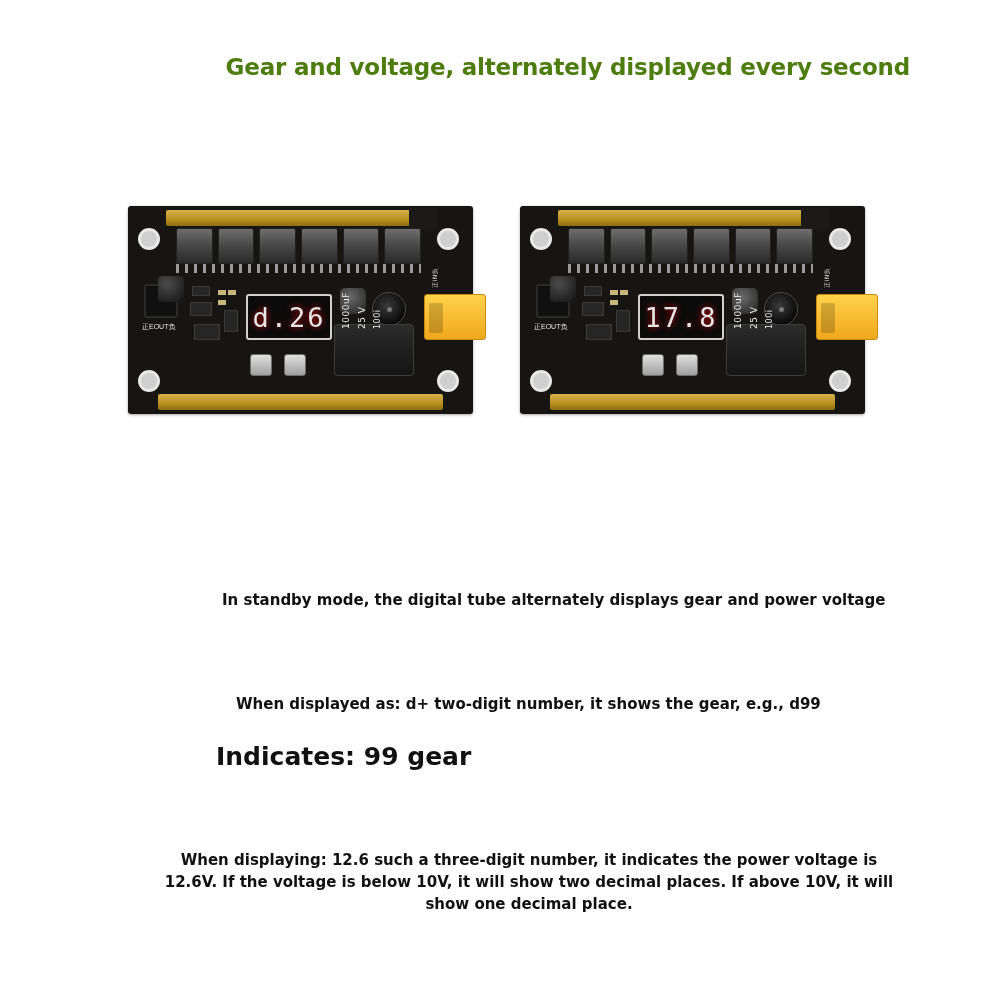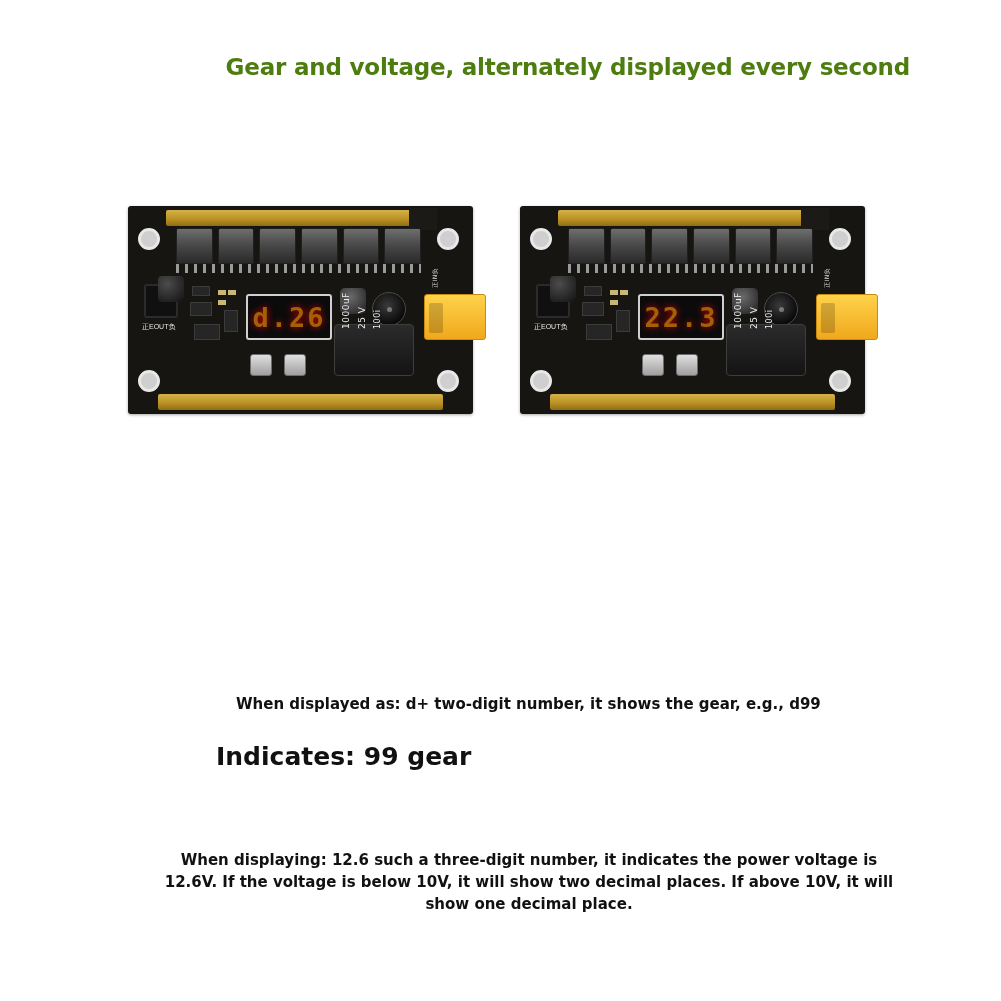--- a/index.html
+++ b/index.html
@@ -177,24 +177,24 @@
     width: 86px; height: 46px;
     background: #0b0b0b;
     border: 2px solid #d0d0d0;
     border-radius: 3px;
     box-sizing: border-box;
     display: flex;
     align-items: center;
     justify-content: center;
   }
   .seg-text {
-    color: #a16207;
+    color: #e5e5e5;
     font-family: "DejaVu Sans Mono", monospace;
     font-size: 27px;
-    font-weight: bold;
+    font-weight: normal;
     letter-spacing: 2px;
     text-shadow: 0 0 7px rgba(255,0,0,0.85);
     line-height: 1;
   }
 
   
   .inductor {
     position: absolute;
     left: 212px; top: 82px;
     width: 26px; height: 26px;
@@ -414,21 +414,21 @@
 
         <div class="chip" style="left:64px; top:80px; width:18px; height:10px;"></div>
         <div class="chip" style="left:62px; top:96px; width:22px; height:14px;"></div>
         <div class="chip" style="left:66px; top:118px; width:26px; height:16px;"></div>
         <div class="smd" style="left:90px; top:84px; width:8px; height:5px;"></div>
         <div class="smd" style="left:90px; top:94px; width:8px; height:5px;"></div>
         <div class="smd" style="left:100px; top:84px; width:8px; height:5px;"></div>
         <div class="chip" style="left:96px; top:104px; width:14px; height:22px;"></div>
 
         <div class="seg-module">
-          <span class="seg-text">22.3</span>
+          <span class="seg-text">17.8</span>
         </div>
 
         <div class="inductor"></div>
         <div class="buzzer"></div>
 
         <div class="ecap">
           <span class="ecap-label l1">1000uF</span>
           <span class="ecap-label l2">25 V</span>
           <span class="ecap-label l3">100i</span>
         </div>
@@ -437,17 +437,18 @@
         <div class="btn b2"></div>
       </div>
 
       <div class="xt60">
         <div class="notch"></div>
       </div>
     </div>
 
   </div>
 
+  <div class="para p-standby">In standby mode, the digital tube alternately displays gear and power voltage</div>
   <div class="para p-gear">When displayed as: d+ two-digit number, it shows the gear, e.g., d99</div>
   <div class="para p-indicates">Indicates: 99 gear</div>
   <div class="para p-voltage">When displaying: 12.6 such a three-digit number, it indicates the power voltage is 12.6V. If the voltage is below 10V, it will show two decimal places. If above 10V, it will show one decimal place.</div>
 
 </div>
 
 </body></html>

